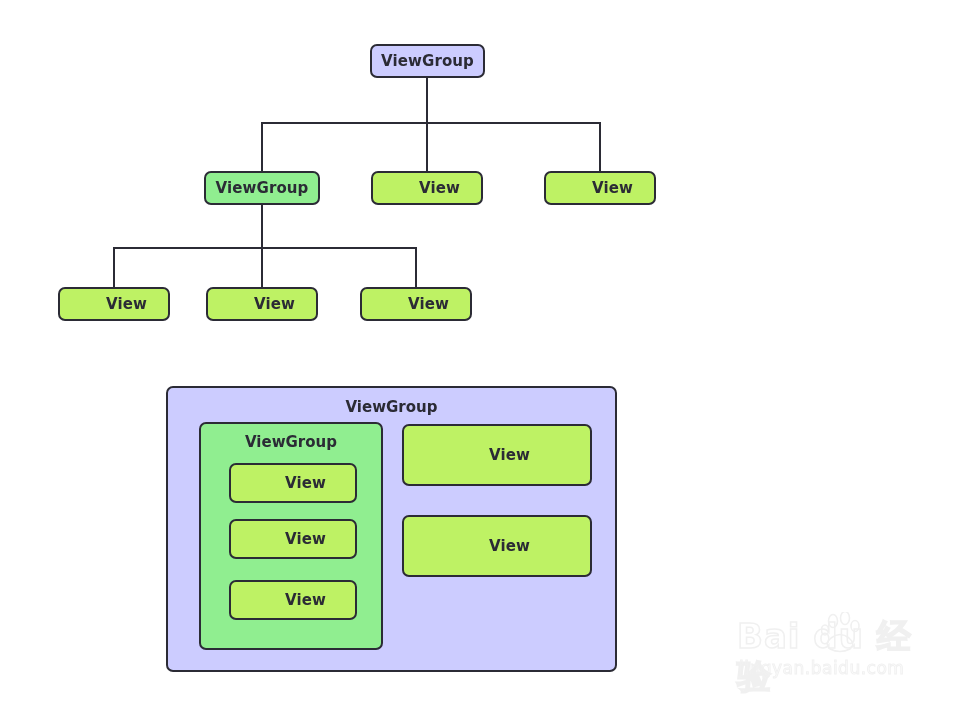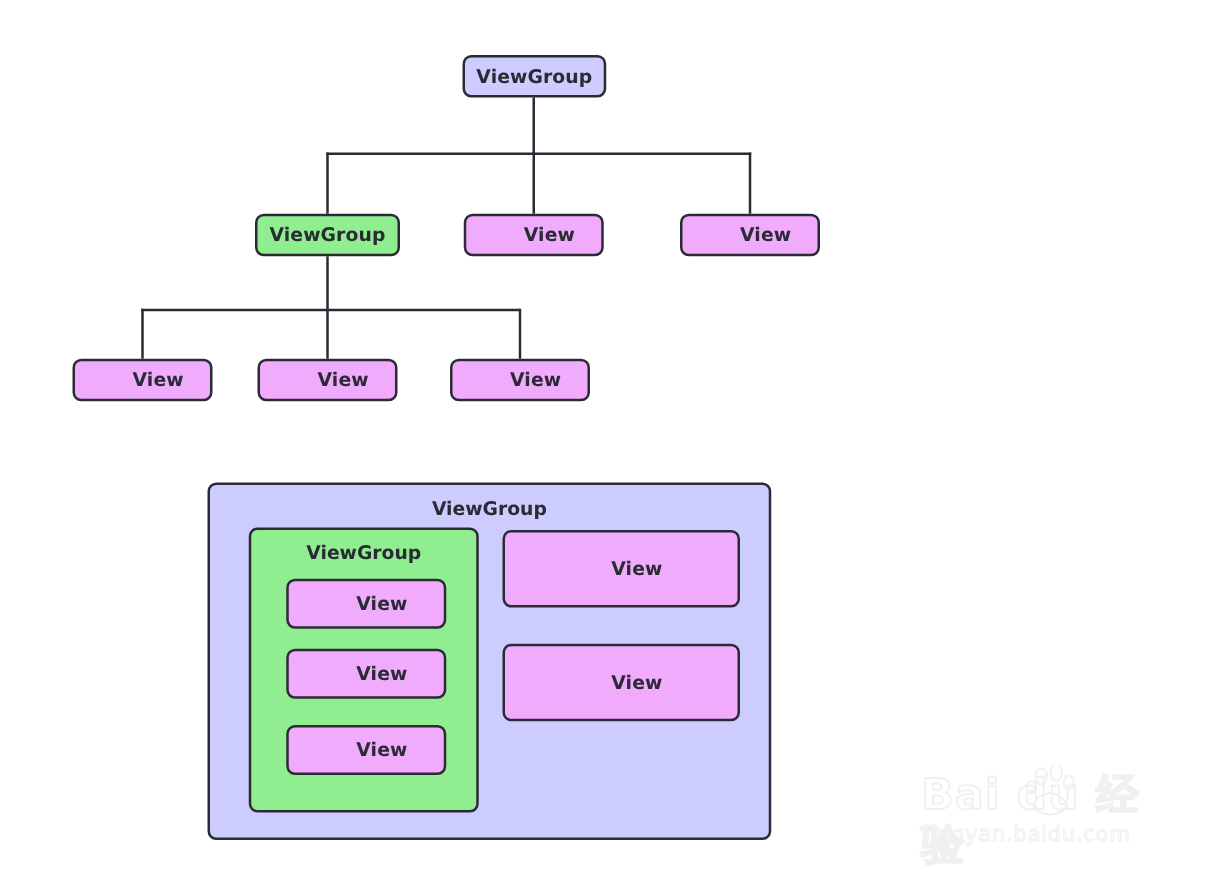--- a/index.html
+++ b/index.html
@@ -31,21 +31,21 @@
     display: flex;
     align-items: center;
     justify-content: center;
     color: #2b2b35;
     font-weight: bold;
     font-size: 15px;
     letter-spacing: 0.1px;
     background: #ffffff;
     white-space: nowrap;
   }
-  .node.view   { background: #f0abfc; padding-left: 25px; }
+  .node.view   { background: #bef264; padding-left: 25px; }
   .node.group-purple { background: #ccccff; }
   .node.group-green  { background: #90ee90; }
 
   
   .line {
     position: absolute;
     background: #2b2b35;
   }
   .line.v { width: 2px; }
   .line.h { height: 2px; }

